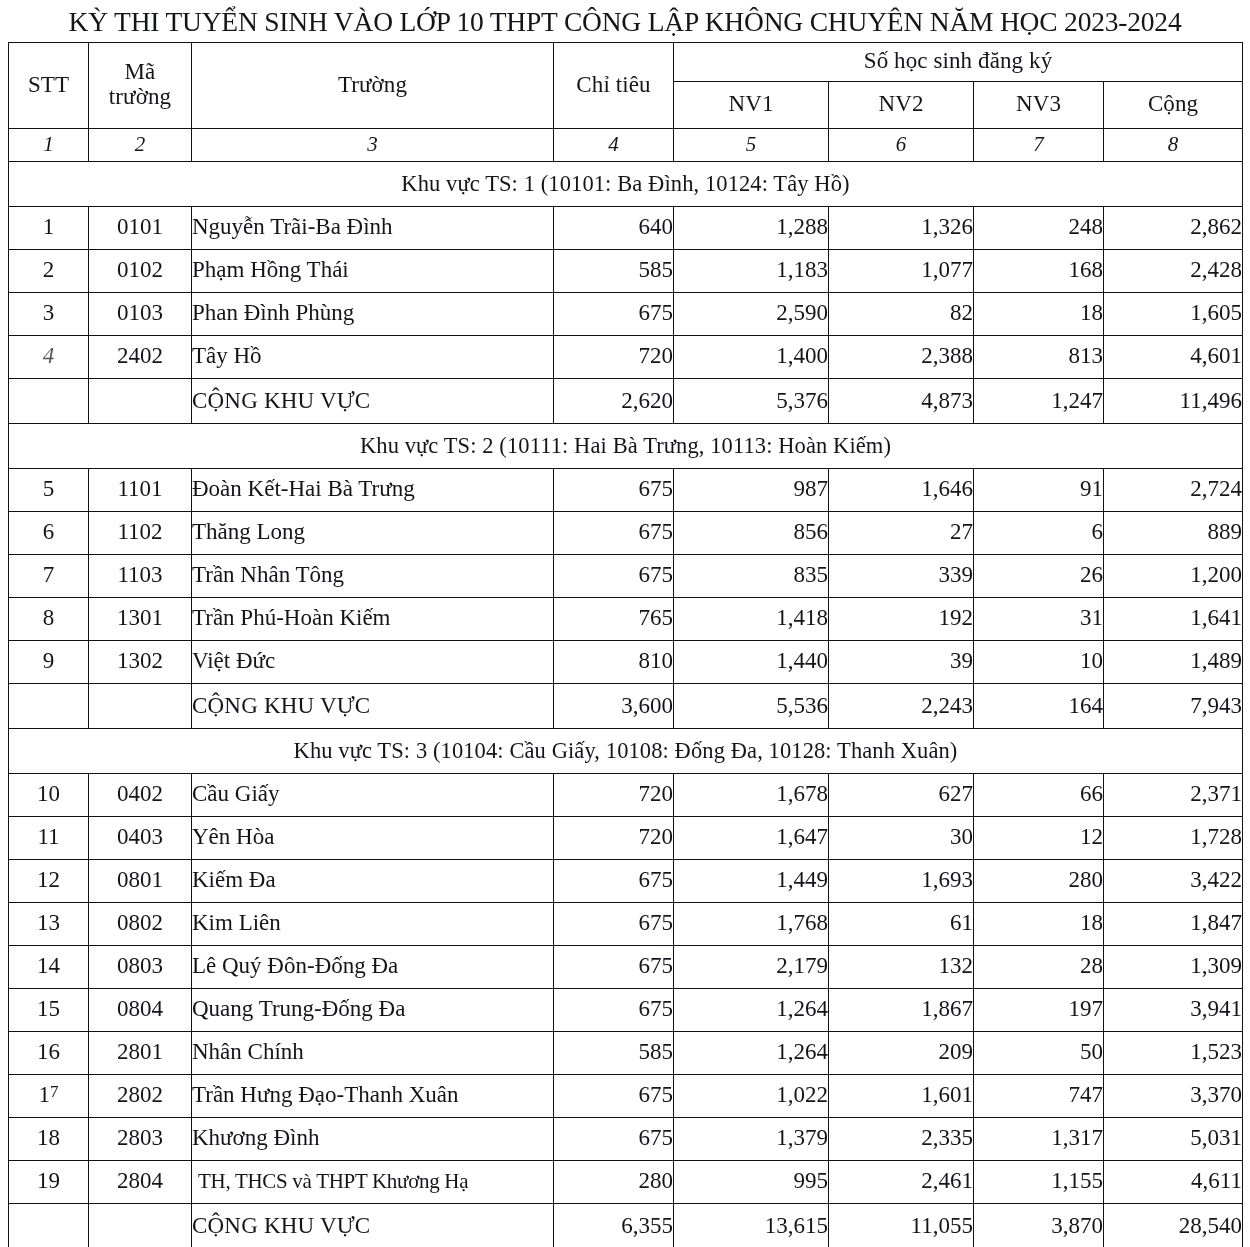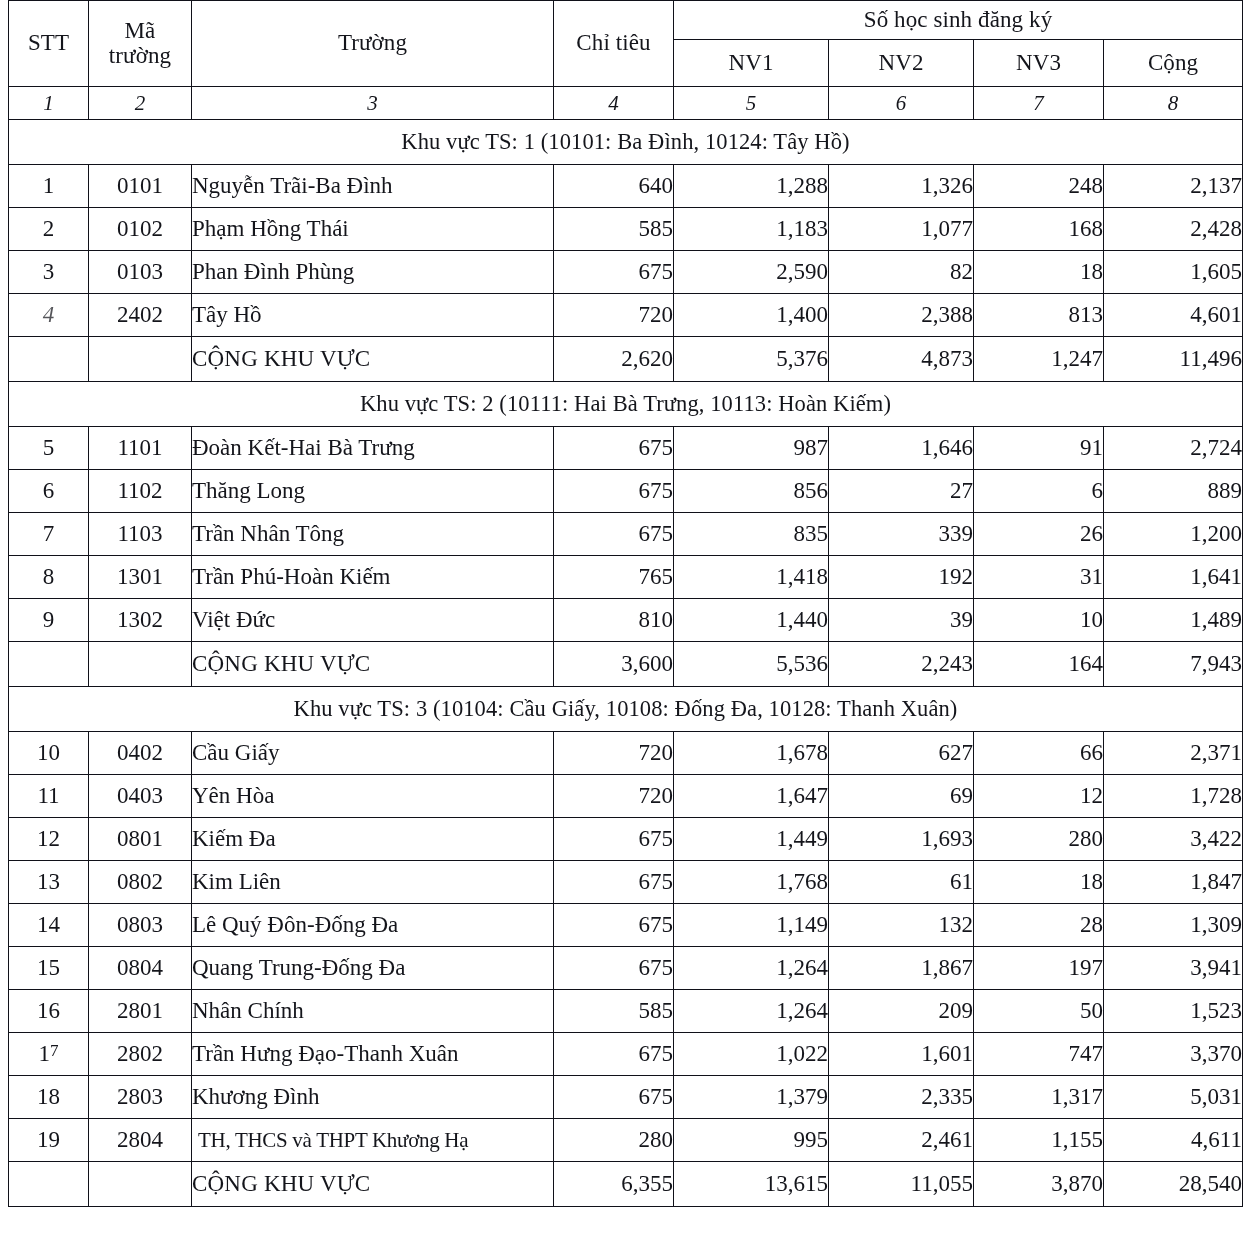--- a/index.html
+++ b/index.html
@@ -127,20 +127,21 @@
 
   
   .faint   { opacity: 0.72; font-style: italic; }
   .raised  { font-size: 17px; vertical-align: 5px; }
 </style>
 </head>
 <body>
 
 <div id="page">
 
+  <div class="doc-title">KỲ THI TUYỂN SINH VÀO LỚP 10 THPT CÔNG LẬP KHÔNG CHUYÊN NĂM HỌC 2023-2024</div>
 
   <div class="table-wrap">
     <table class="sheet">
       <colgroup>
         <col class="c-stt">
           <col class="c-ma">
           <col class="c-truong">
           <col class="c-chi">
         <col class="c-nv1">
           <col class="c-nv2">
@@ -180,21 +181,21 @@
             <td colspan="8">Khu vực TS: 1 (10101: Ba Đình, 10124: Tây Hồ)</td>
           </tr>
           <tr class="drow">
             <td class="stt">1</td>
             <td class="ma">0101</td>
             <td class="name">Nguyễn Trãi-Ba Đình</td>
             <td class="num">640</td>
             <td class="num">1,288</td>
             <td class="num">1,326</td>
             <td class="num">248</td>
-            <td class="num">2,137</td>
+            <td class="num">2,862</td>
           </tr>
           <tr class="drow">
             <td class="stt">2</td>
             <td class="ma">0102</td>
             <td class="name">Phạm Hồng Thái</td>
             <td class="num">585</td>
             <td class="num">1,183</td>
             <td class="num">1,077</td>
             <td class="num">168</td>
             <td class="num">2,428</td>
@@ -304,21 +305,21 @@
             <td class="num">627</td>
             <td class="num">66</td>
             <td class="num">2,371</td>
           </tr>
           <tr class="drow">
             <td class="stt">11</td>
             <td class="ma">0403</td>
             <td class="name">Yên Hòa</td>
             <td class="num">720</td>
             <td class="num">1,647</td>
-            <td class="num">69</td>
+            <td class="num">30</td>
             <td class="num">12</td>
             <td class="num">1,728</td>
           </tr>
           <tr class="drow">
             <td class="stt">12</td>
             <td class="ma">0801</td>
             <td class="name">Kiếm Đa</td>
             <td class="num">675</td>
             <td class="num">1,449</td>
             <td class="num">1,693</td>
@@ -333,21 +334,21 @@
             <td class="num">1,768</td>
             <td class="num">61</td>
             <td class="num">18</td>
             <td class="num">1,847</td>
           </tr>
           <tr class="drow">
             <td class="stt">14</td>
             <td class="ma">0803</td>
             <td class="name">Lê Quý Đôn-Đống Đa</td>
             <td class="num">675</td>
-            <td class="num">1,149</td>
+            <td class="num">2,179</td>
             <td class="num">132</td>
             <td class="num">28</td>
             <td class="num">1,309</td>
           </tr>
           <tr class="drow">
             <td class="stt">15</td>
             <td class="ma">0804</td>
             <td class="name">Quang Trung-Đống Đa</td>
             <td class="num">675</td>
             <td class="num">1,264</td>

